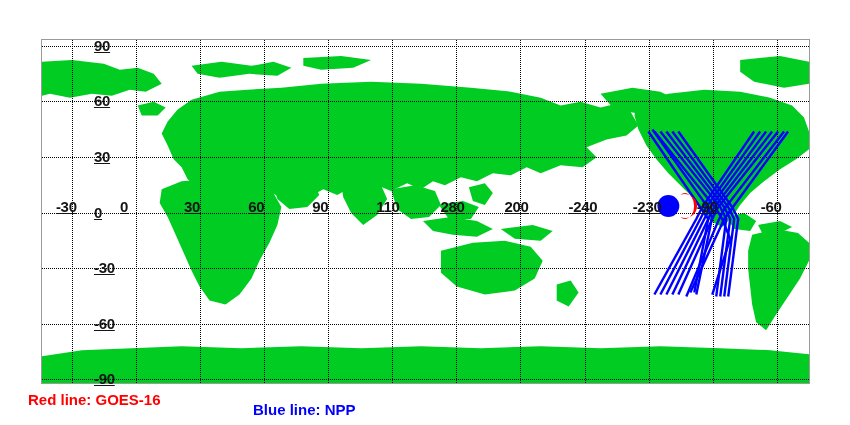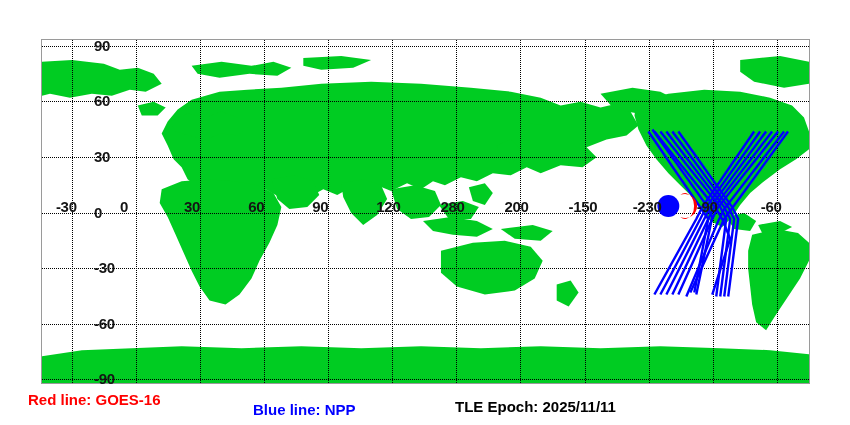--- a/index.html
+++ b/index.html
@@ -63,20 +63,21 @@
   
   .lat-label, .lon-label {
     position: absolute;
     font-family: "Liberation Sans", sans-serif;
     font-size: 15px;
     font-weight: bold;
     color: #141414;
     white-space: nowrap;
     letter-spacing: -0.3px;
     line-height: 1;
+    text-decoration: underline;
   }
 
   
   #track-layer {
     position: absolute;
     left: 0; top: 0;
     width: 100%; height: 100%;
     pointer-events: none;
   }
   #marker-layer {
@@ -214,35 +215,34 @@
     </svg>
 
   </div>
 
   <div id="axis-labels">
       <span class="lon-label" style="left: 13.9056px; top: 158.5px;">-30</span>
       <span class="lon-label" style="left: 77.9889px; top: 158.5px;">0</span>
       <span class="lon-label" style="left: 142.072px; top: 158.5px;">30</span>
       <span class="lon-label" style="left: 206.156px; top: 158.5px;">60</span>
       <span class="lon-label" style="left: 270.239px; top: 158.5px;">90</span>
-      <span class="lon-label" style="left: 334.322px; top: 158.5px;">120</span>
+      <span class="lon-label" style="left: 334.322px; top: 158.5px;">110</span>
       <span class="lon-label" style="left: 398.406px; top: 158.5px;">280</span>
       <span class="lon-label" style="left: 462.489px; top: 158.5px;">200</span>
-      <span class="lon-label" style="left: 526.572px; top: 158.5px;">-150</span>
+      <span class="lon-label" style="left: 526.572px; top: 158.5px;">-240</span>
       <span class="lon-label" style="left: 590.656px; top: 158.5px;">-230</span>
       <span class="lon-label" style="left: 654.739px; top: 158.5px;">-90</span>
       <span class="lon-label" style="left: 718.822px; top: 158.5px;">-60</span>
       <span class="lat-label" style="left: 51.9889px; top: -2.43548px;">90</span>
       <span class="lat-label" style="left: 51.9889px; top: 53.2097px;">60</span>
       <span class="lat-label" style="left: 51.9889px; top: 108.855px;">30</span>
       <span class="lat-label" style="left: 51.9889px; top: 164.5px;">0</span>
       <span class="lat-label" style="left: 51.9889px; top: 220.145px;">-30</span>
       <span class="lat-label" style="left: 51.9889px; top: 275.79px;">-60</span>
       <span class="lat-label" style="left: 51.9889px; top: 331.435px;">-90</span>
     </div>
 
 </div>
 
 <div id="legend">
   <span class="legend-item" id="legend-red">Red line: GOES-16</span>
   <span class="legend-item" id="legend-blue">Blue line: NPP</span>
-  <span class="legend-item" id="legend-epoch">TLE Epoch: 2025/11/11</span>
 </div>
 
 </body></html>

